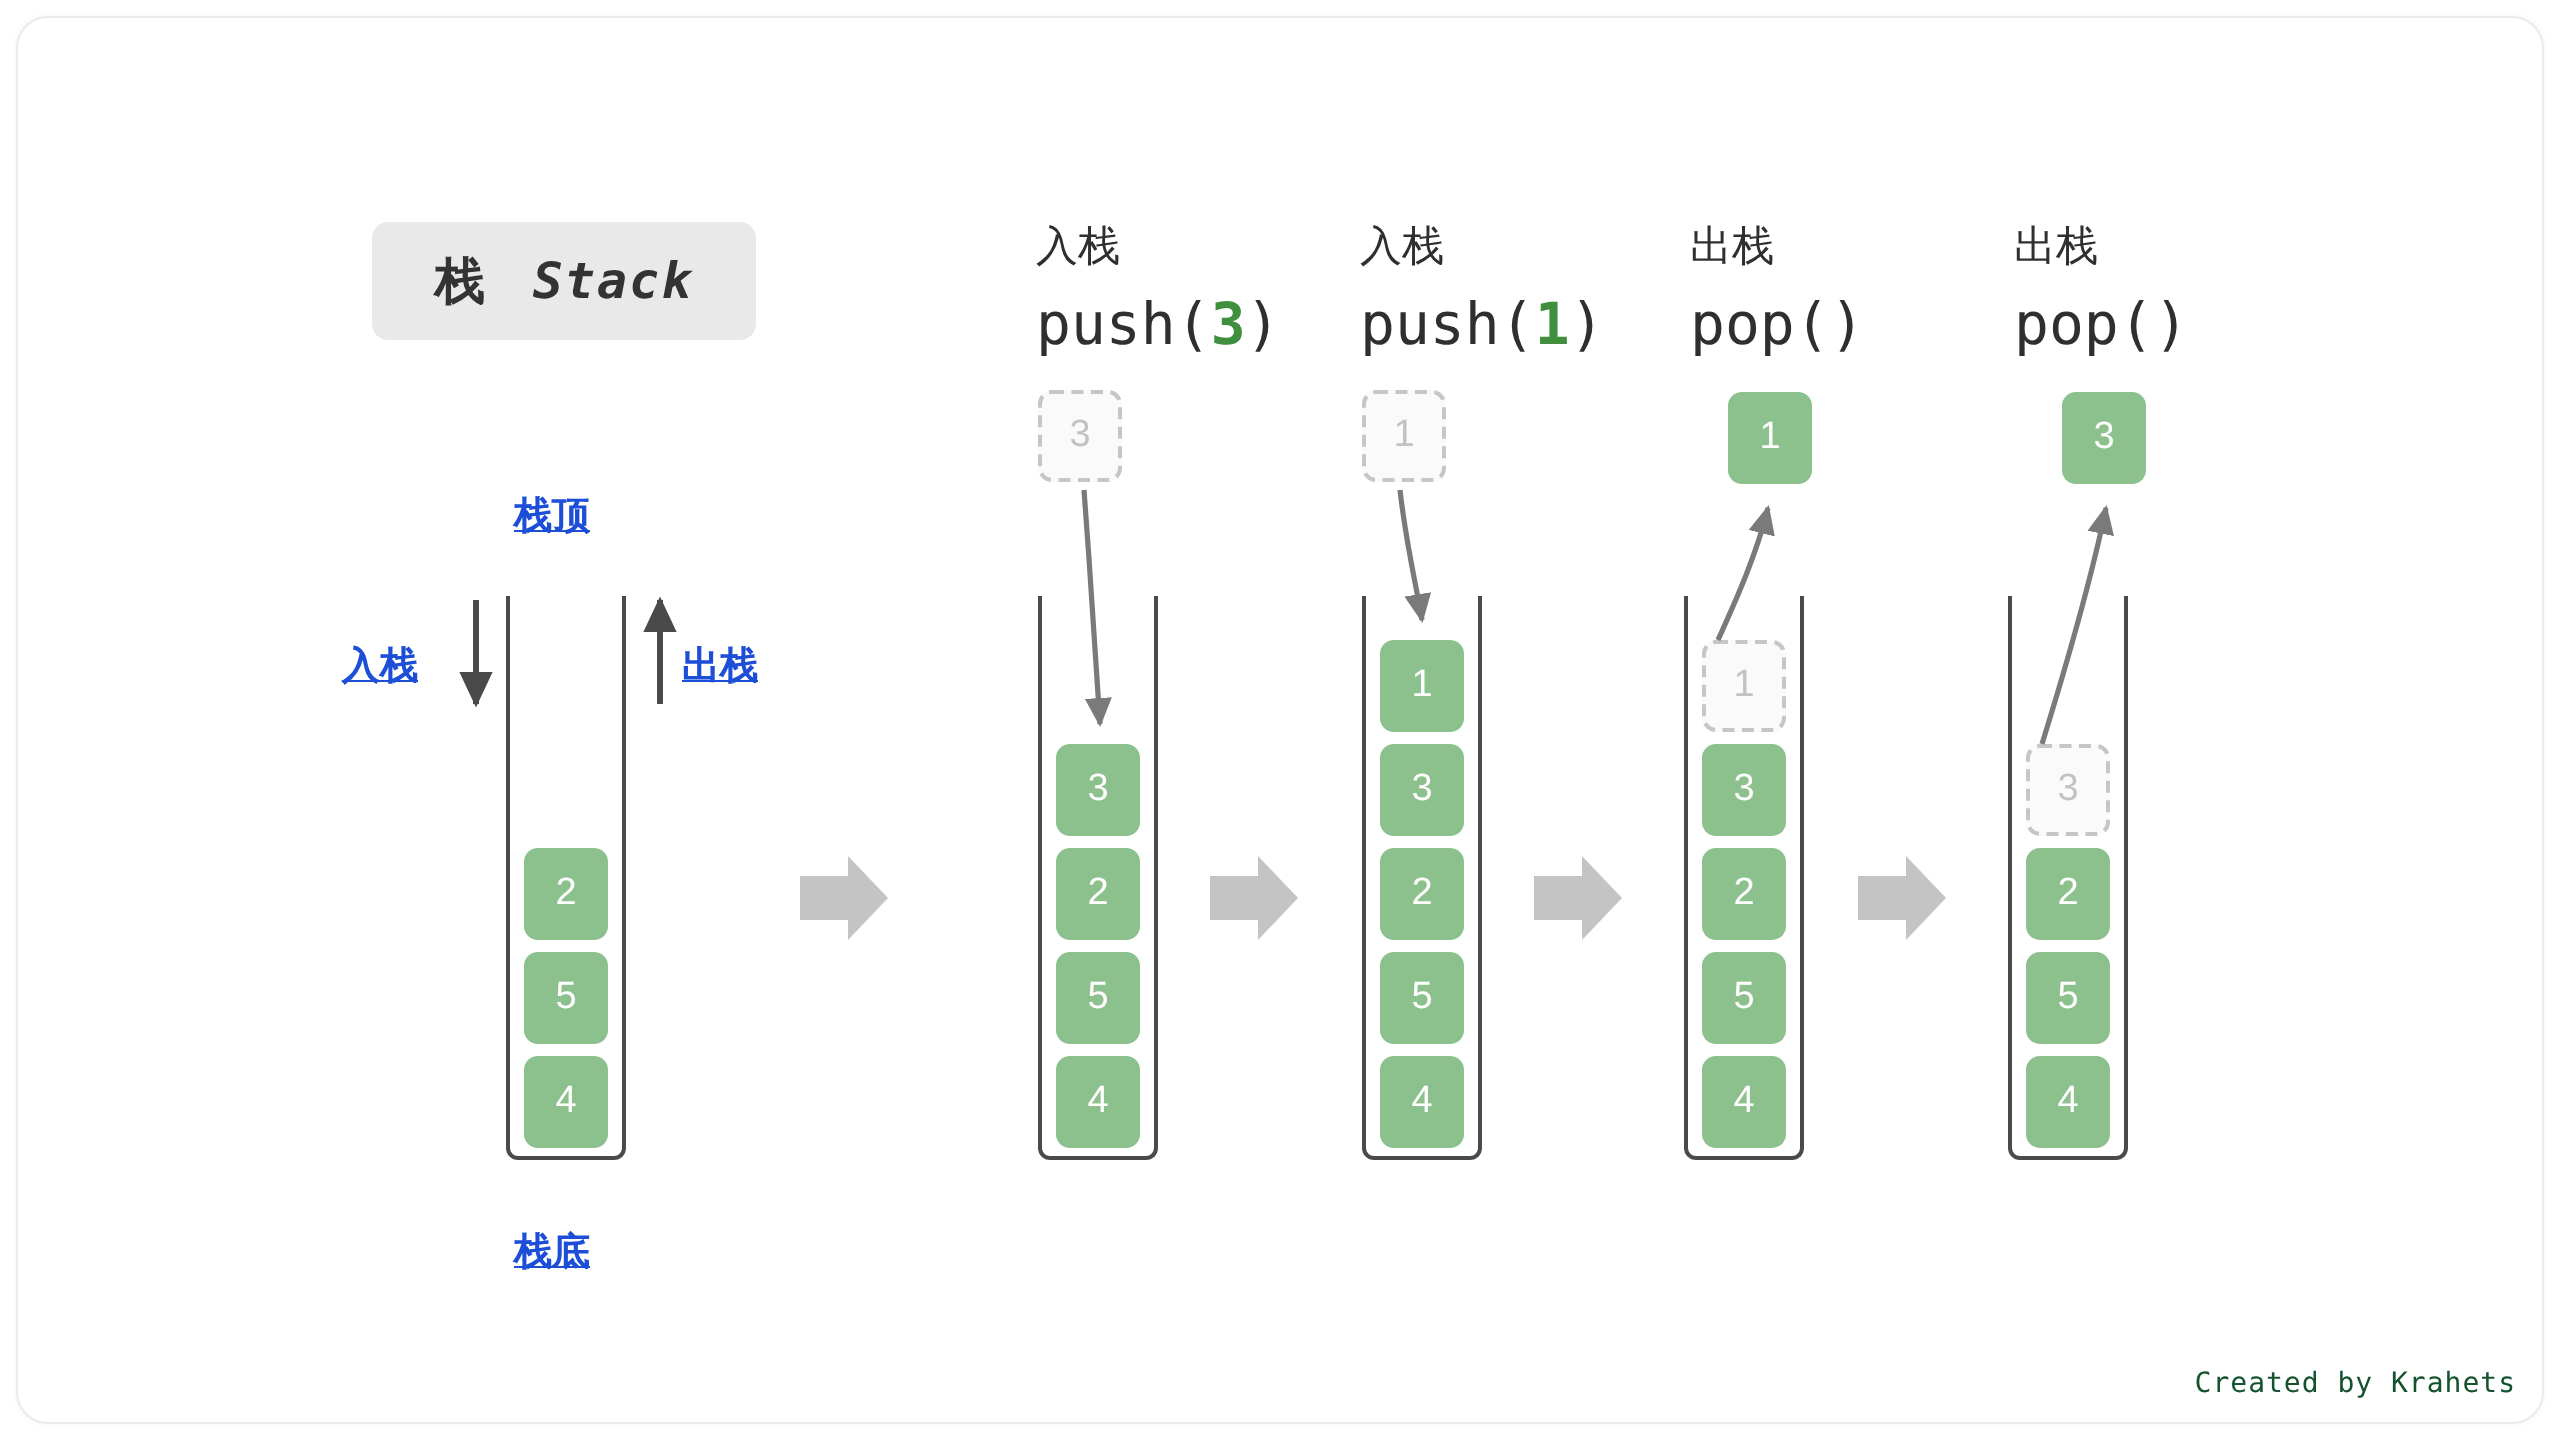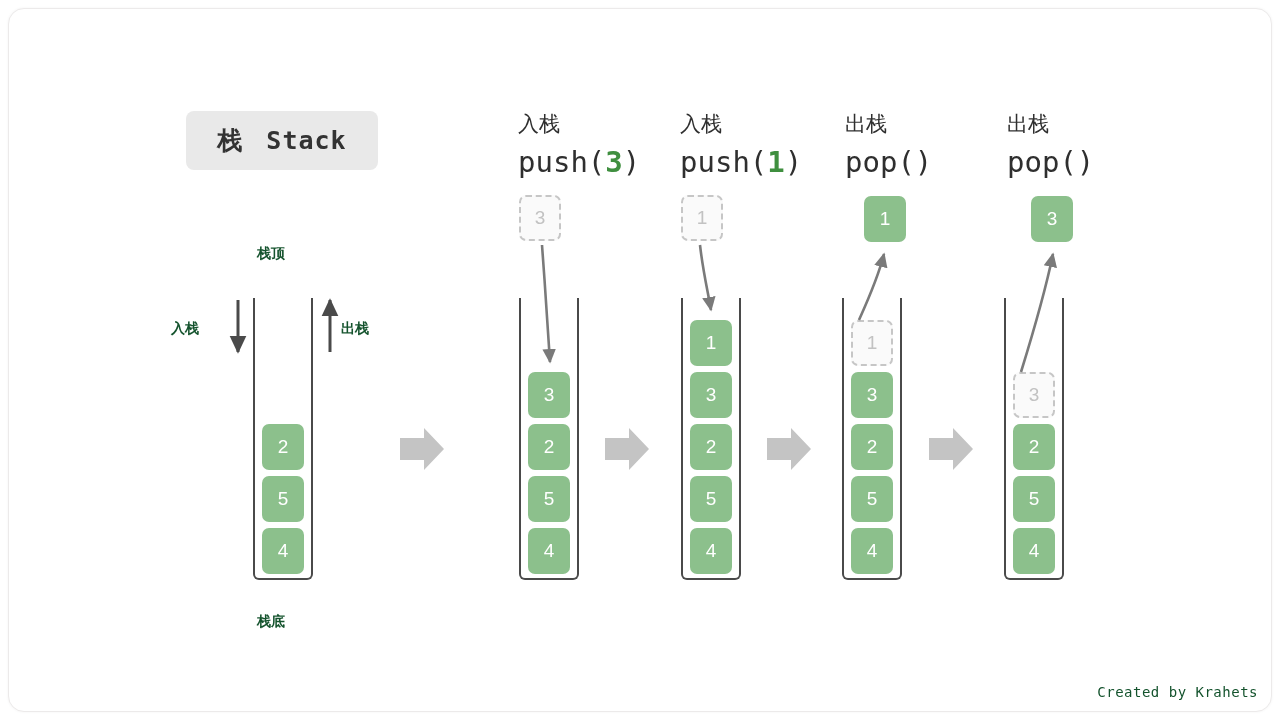--- a/index.html
+++ b/index.html
@@ -49,29 +49,31 @@
     justify-content: center;
     color: #333333;
     font-weight: bold;
     font-size: 25px;
     letter-spacing: 1px;
   }
   .title-chip .mono {
     font-family: "DejaVu Sans Mono", "Liberation Mono", monospace;
     font-weight: bold;
     margin-left: 23px;
+    font-style: italic;
   }
 
   
   .lbl {
     position: absolute;
-    color: #14532d;
+    color: #1d4ed8;
     font-weight: bold;
-    font-size: 14px;
+    font-size: 19px;
     white-space: nowrap;
+    text-decoration: underline;
   }
 
   
   .col-head {
     position: absolute;
     width: 160px;
     text-align: left;
     color: #2f2f2f;
     font-size: 21px;
     line-height: 38px;

